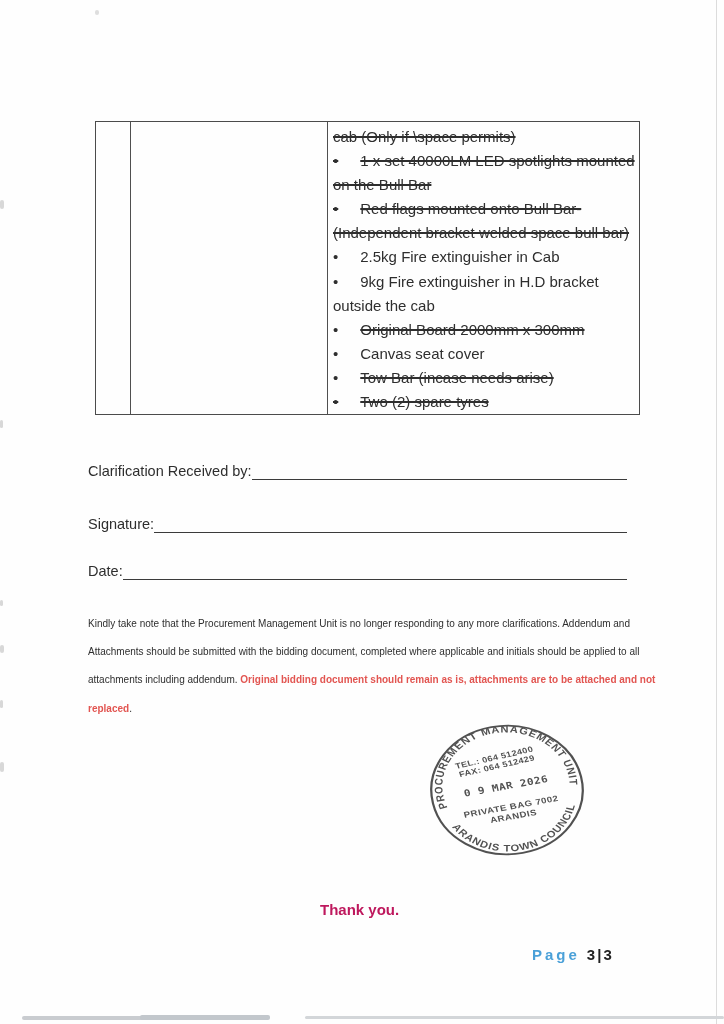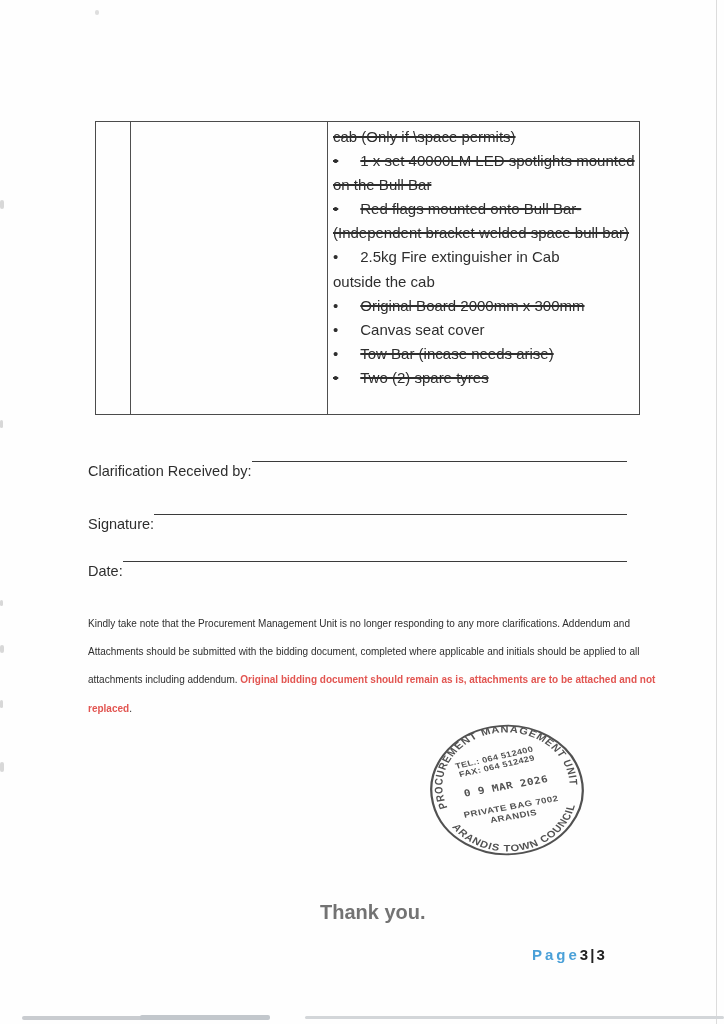--- a/index.html
+++ b/index.html
@@ -22,43 +22,43 @@
     padding:3px 0 0 5px;box-sizing:border-box;
     font-size:15px;line-height:24.5px;color:#2e2e2e;
     white-space:nowrap;
   }
   .spec-line{height:24.1px;}
   .spec-line.strike-all{text-decoration:line-through;text-decoration-thickness:1.6px;}
   .spec-line .bullet{padding-right:22px;}
   .spec-line .txt.strike-text{text-decoration:line-through;text-decoration-thickness:1.6px;}
   
   .sigrow{
-    position:absolute;left:88px;width:539px;display:flex;align-items:flex-start;
+    position:absolute;left:88px;width:539px;display:flex;align-items:flex-end;
     font-size:14.5px;color:#2e2e2e;line-height:21px;
   }
   .sigrow .fill{flex:1;border-bottom:1.7px solid #3b3b3b;margin-bottom:2px;}
   .sigrow.r1{top:461px;}
   .sigrow.r2{top:514px;}
   .sigrow.r3{top:561px;}
   
   .notice{
     position:absolute;left:88px;top:610px;width:568px;
     font-size:10px;line-height:28.2px;color:#2e2e2e;
   }
   .notice .red{color:#e25551;font-weight:bold;}
   
   .stamp{position:absolute;left:421px;top:717px;width:172px;height:146px;opacity:.9;}
   .stamp text{fill:#3f3f3f;}
   .stamp .arc{font-family:"Liberation Sans",sans-serif;font-size:13px;font-weight:bold;letter-spacing:1px;}
   .stamp .small{font-family:"Liberation Sans",sans-serif;font-size:10.8px;font-weight:bold;letter-spacing:.4px;}
   .stamp .datefont{font-family:"DejaVu Sans Mono",monospace;font-size:13px;font-weight:bold;letter-spacing:.5px;}
   .stamp .mid{font-family:"Liberation Sans",sans-serif;font-size:11.2px;font-weight:bold;letter-spacing:.6px;}
   
-  .thankyou{position:absolute;left:320px;top:901px;font-size:20px;font-weight:bold;color:#737373;}
-  .pagenum{position:absolute;left:532px;top:946px;font-size:15px;font-weight:600;display:flex;}
+  .thankyou{position:absolute;left:320px;top:901px;font-size:15px;font-weight:bold;color:#be185d;}
+  .pagenum{position:absolute;left:532px;top:946px;font-size:15px;font-weight:600;display:flex;gap:7px;}
   .pagenum .pg{color:#4aa0d8;letter-spacing:3px;}
   .pagenum .num{color:#222;letter-spacing:2px;}
   
   .edge-right{position:absolute;top:0;bottom:0;left:715.5px;width:1.2px;background:#dcdcdc;}
   .streak{position:absolute;border-radius:2px;}
   .s1{left:22px;top:1016px;width:210px;height:3.5px;background:#c9ccd0;}
   .s2{left:140px;top:1015px;width:130px;height:4.5px;background:#c2c7cc;}
   .s3{left:305px;top:1016px;width:419px;height:3.2px;background:#d3d6d9;}
   .speck{position:absolute;background:#d8d8d8;border-radius:2px;}
 </style>
@@ -70,20 +70,21 @@
   <div class="spec-table">
     <div class="tline v1"></div>
     <div class="tline v2"></div>
     <div class="spec-cell" id="spec-lines">
         <div class="spec-line strike-all"><span class="txt">cab (Only if \space permits)</span></div>
         <div class="spec-line strike-all"><span class="bullet">•</span><span class="txt">1 x set 40000LM LED spotlights mounted</span></div>
         <div class="spec-line strike-all"><span class="txt">on the Bull Bar</span></div>
         <div class="spec-line strike-all"><span class="bullet">•</span><span class="txt">Red flags mounted onto Bull Bar-</span></div>
         <div class="spec-line strike-all"><span class="txt">(Independent bracket welded space bull bar)</span></div>
         <div class="spec-line"><span class="bullet">•</span><span class="txt">2.5kg Fire extinguisher in Cab</span></div>
+        <div class="spec-line"><span class="bullet">•</span><span class="txt">9kg Fire extinguisher in H.D bracket</span></div>
         <div class="spec-line"><span class="txt">outside the cab</span></div>
         <div class="spec-line"><span class="bullet">•</span><span class="txt strike-text">Original Board 2000mm x 300mm</span></div>
         <div class="spec-line"><span class="bullet">•</span><span class="txt">Canvas seat cover</span></div>
         <div class="spec-line"><span class="bullet">•</span><span class="txt strike-text">Tow Bar (incase needs arise)</span></div>
         <div class="spec-line strike-all"><span class="bullet">•</span><span class="txt">Two (2) spare tyres</span></div>
       </div>
   </div>
 
   <div class="sigrow r1">
     <span>Clarification Received by:</span>

